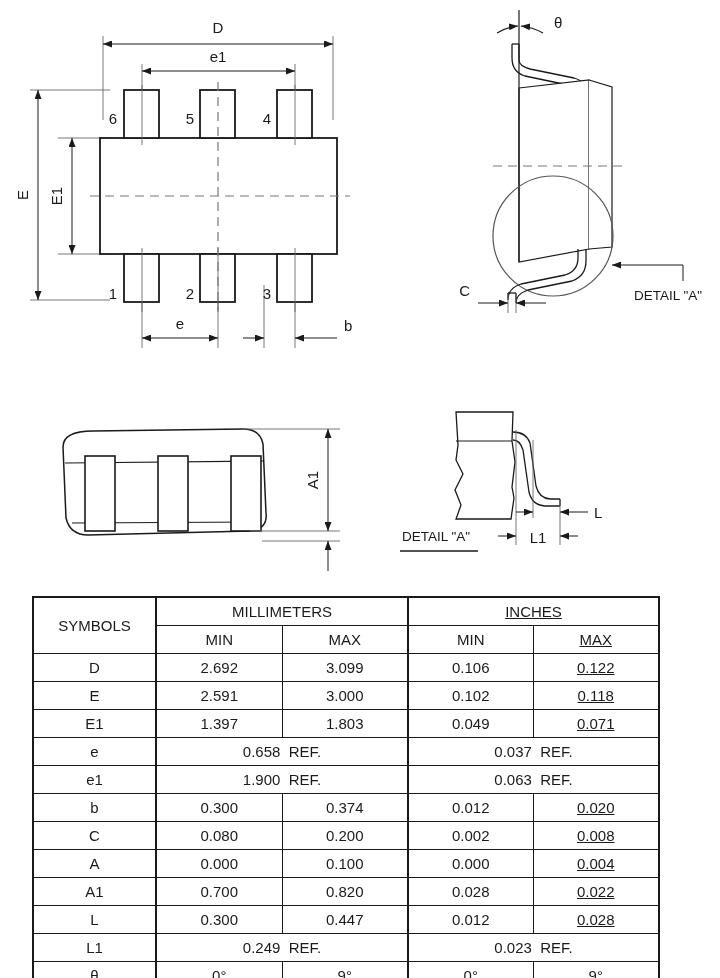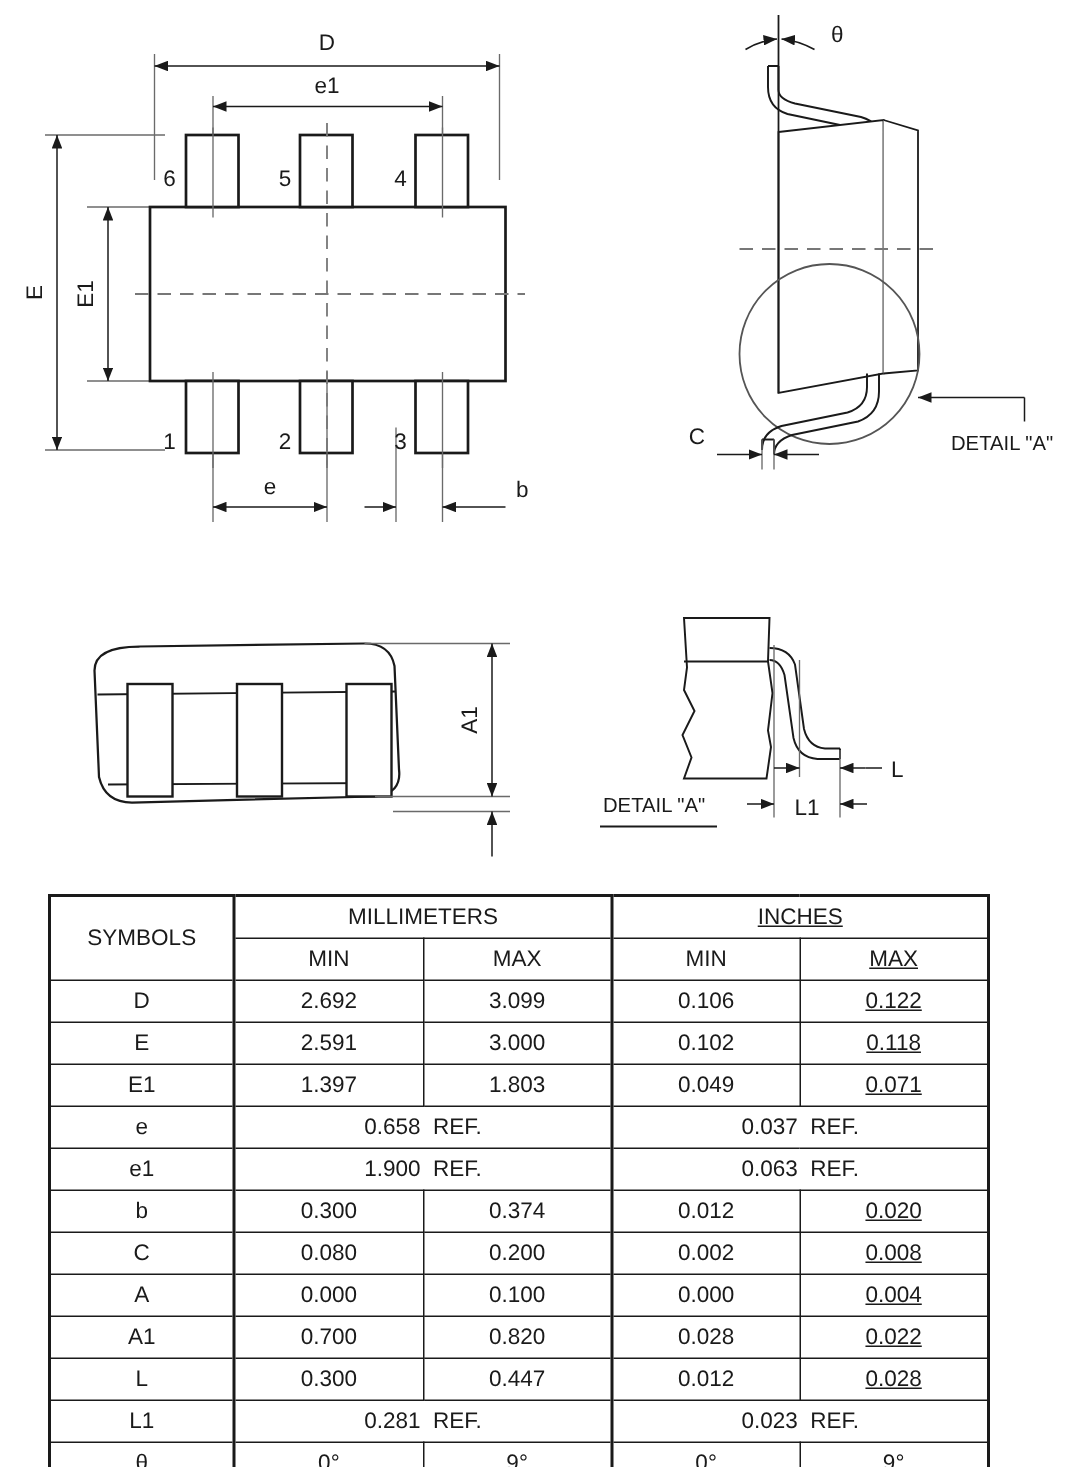--- a/index.html
+++ b/index.html
@@ -371,21 +371,21 @@
         </tr>
         <tr>
           <td class="outer-l">L</td>
           <td class="thick-l">0.300</td>
           <td class="">0.447</td>
           <td class="thick-l">0.012</td>
           <td class="outer-r">0.028</td>
         </tr>
         <tr>
           <td class="outer-l">L1</td>
-          <td colspan="2" class="thick-l"><span class="ref-val">0.281  REF.</span></td>
+          <td colspan="2" class="thick-l"><span class="ref-val">0.249  REF.</span></td>
           <td colspan="2" class="thick-l outer-r"><span class="ref-val">0.023  REF.</span></td>
         </tr>
         <tr>
           <td class="outer-l outer-b">θ</td>
           <td class="thick-l outer-b">0°</td>
           <td class=" outer-b">9°</td>
           <td class="thick-l outer-b">0°</td>
           <td class="outer-r outer-b">9°</td>
         </tr>
       </tbody>

